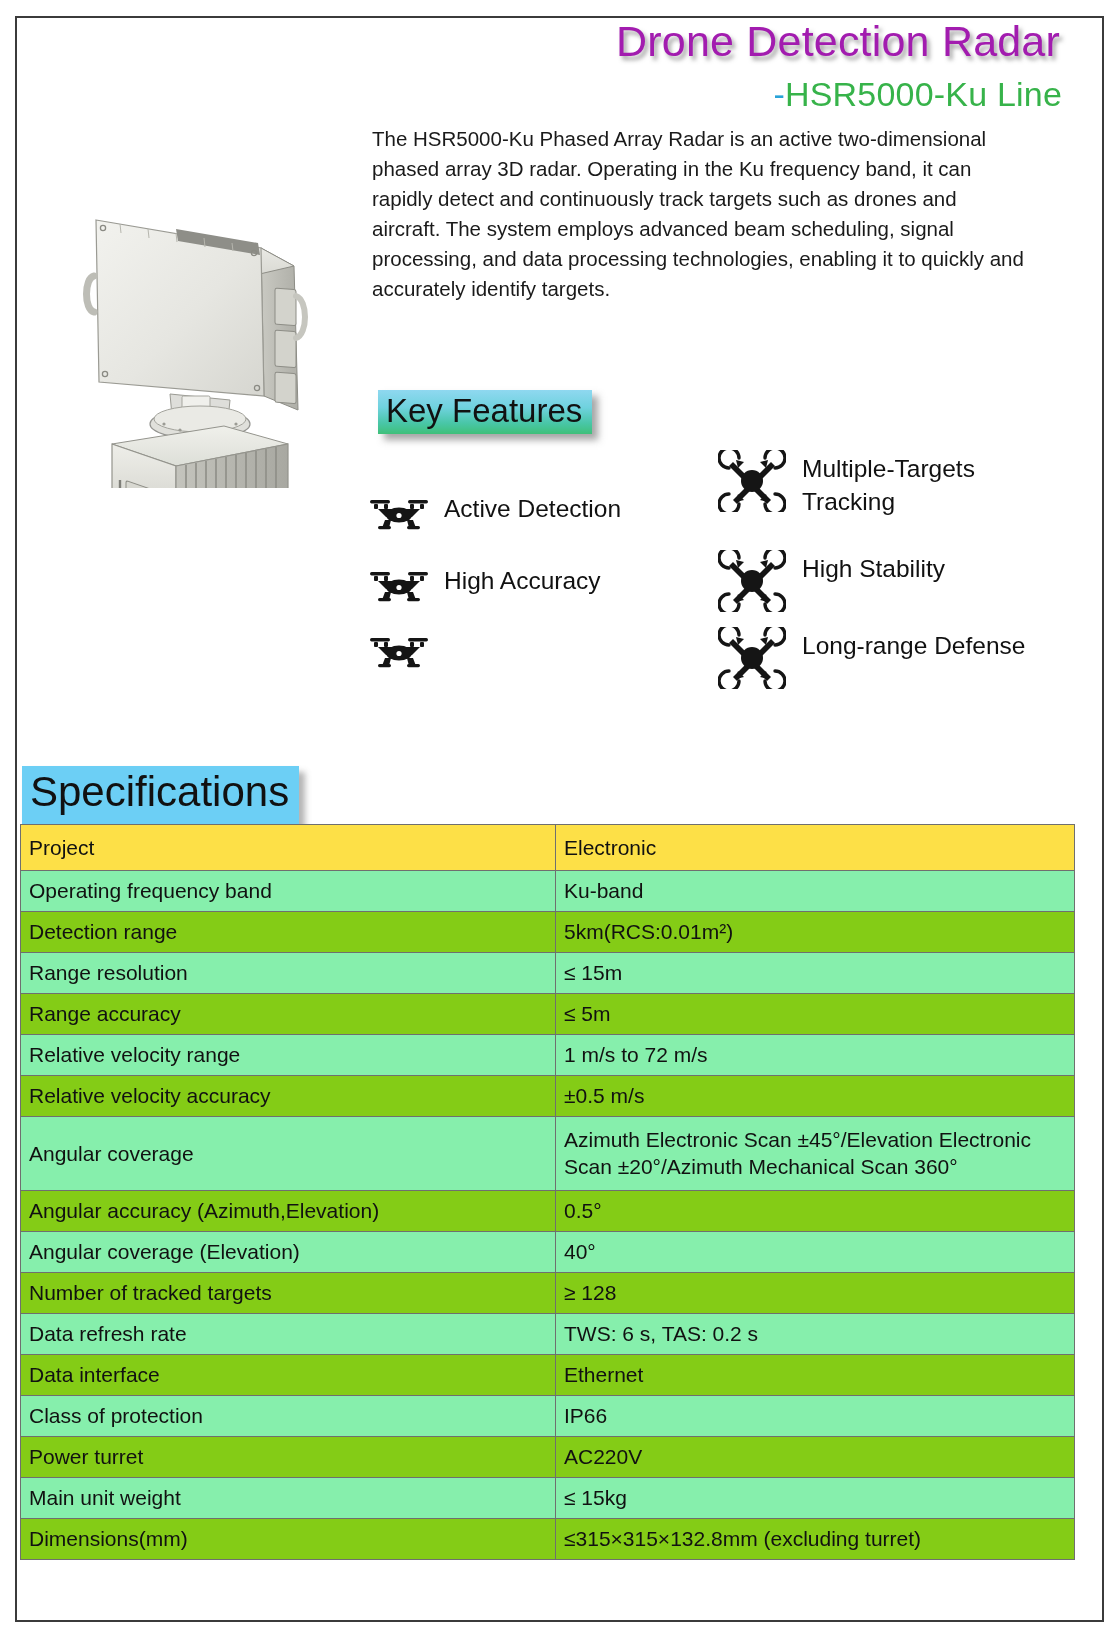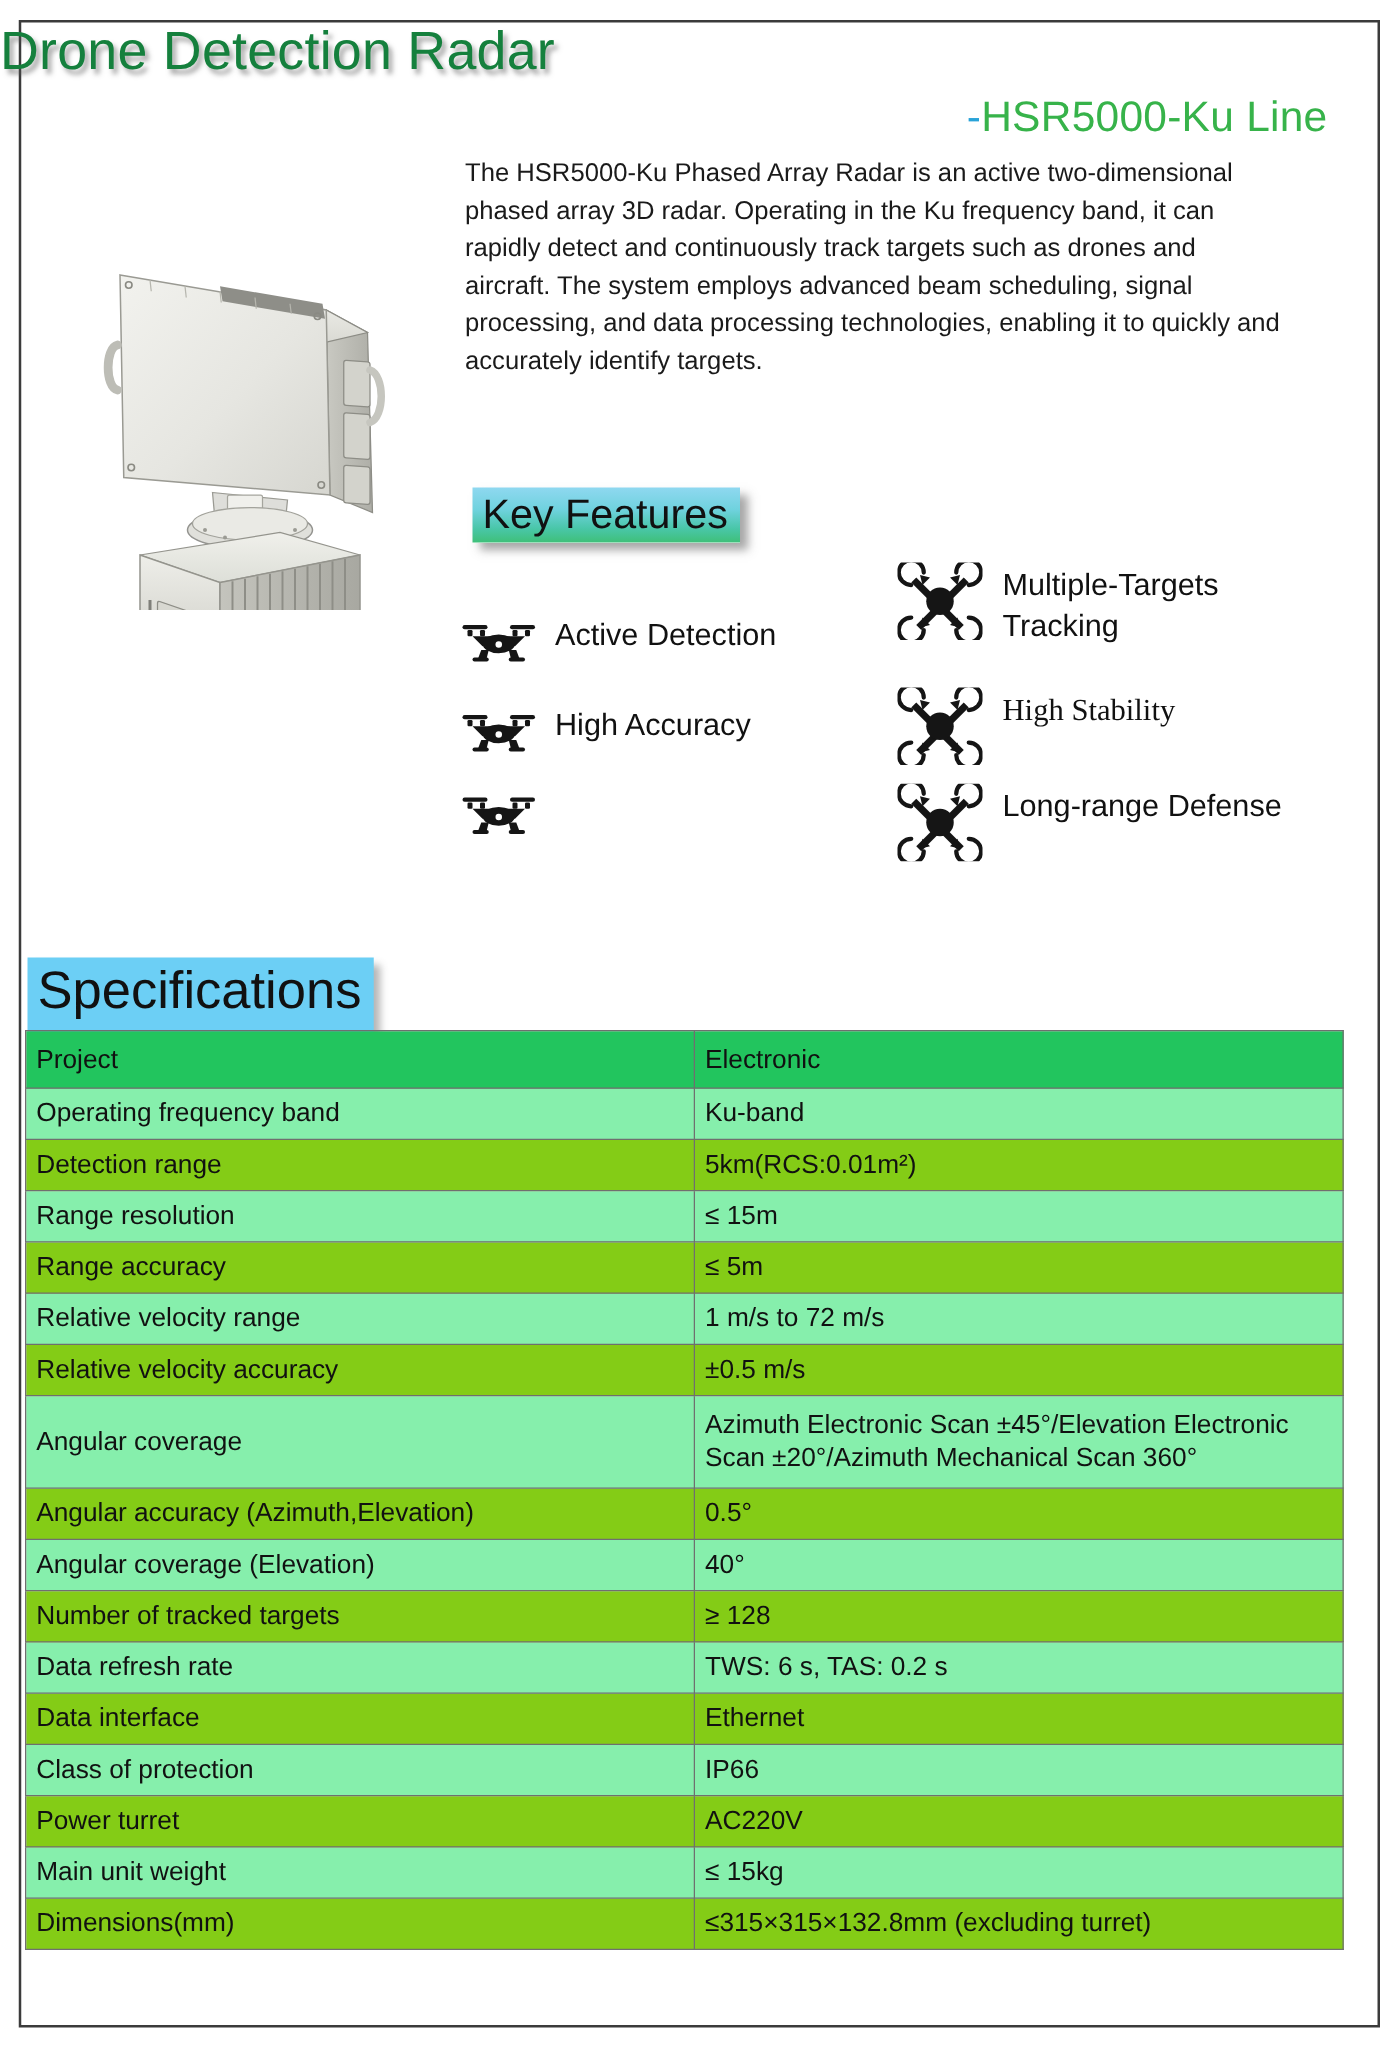--- a/index.html
+++ b/index.html
@@ -33,25 +33,25 @@
     left: 0;
     top: 0;
     width: 1120px;
     height: 118px;
   }
   #main-title {
     position: absolute;
     left: 0;
     top: 16px;
     width: 1060px;
-    text-align: left;
+    text-align: right;
     font-size: 43px;
     line-height: 50px;
     font-weight: 400;
-    color: #15803d;
+    color: #a21caf;
     text-shadow: 3px 4px 4px rgba(90,90,90,0.55);
     letter-spacing: 0.2px;
   }
   #subtitle {
     position: absolute;
     right: 58px;
     top: 74px;
     font-size: 34px;
     line-height: 40px;
     font-weight: 400;
@@ -138,21 +138,21 @@
     padding-top: 2px;
   }
   .feature-col-right .feature-label { padding-left: 16px; }
 
   
   #feat-l0 { top: 12px; margin-top: 28px;  }
   #feat-l1 { top: 112px; }
   #feat-l2 { top: 178px; }
   
   #feat-r0 { top: 0px;   }
-  #feat-r1 { top: 100px; font-family: Liberation Serif, serif; }
+  #feat-r1 { top: 100px; }
   #feat-r2 { top: 177px; }
 
   
   #specs-heading {
     position: absolute;
     left: 22px;
     top: 766px;
     display: inline-block;
     padding: 0px 10px 8px 8px;
     font-size: 42px;
@@ -175,21 +175,21 @@
     border: 1px solid #6f6f6f;
     padding: 6px 8px 7px 8px;
     font-size: 21px;
     line-height: 27px;
     color: #111111;
     vertical-align: middle;
     height: 27px;
   }
   #spec-table td.col-project { width: 518px; }
   #spec-table tr.row-head td {
-    background: #22c55e;
+    background: #fde047;
     height: 32px;
     margin-top: 33px;
   }
   #spec-table tr.shade td { background: #84cc16; }
   #spec-table tr.plain td { background: #86efac; }
   #spec-table tr.tall td  { height: 60px; }
 </style>
 </head>
 <body>
 

